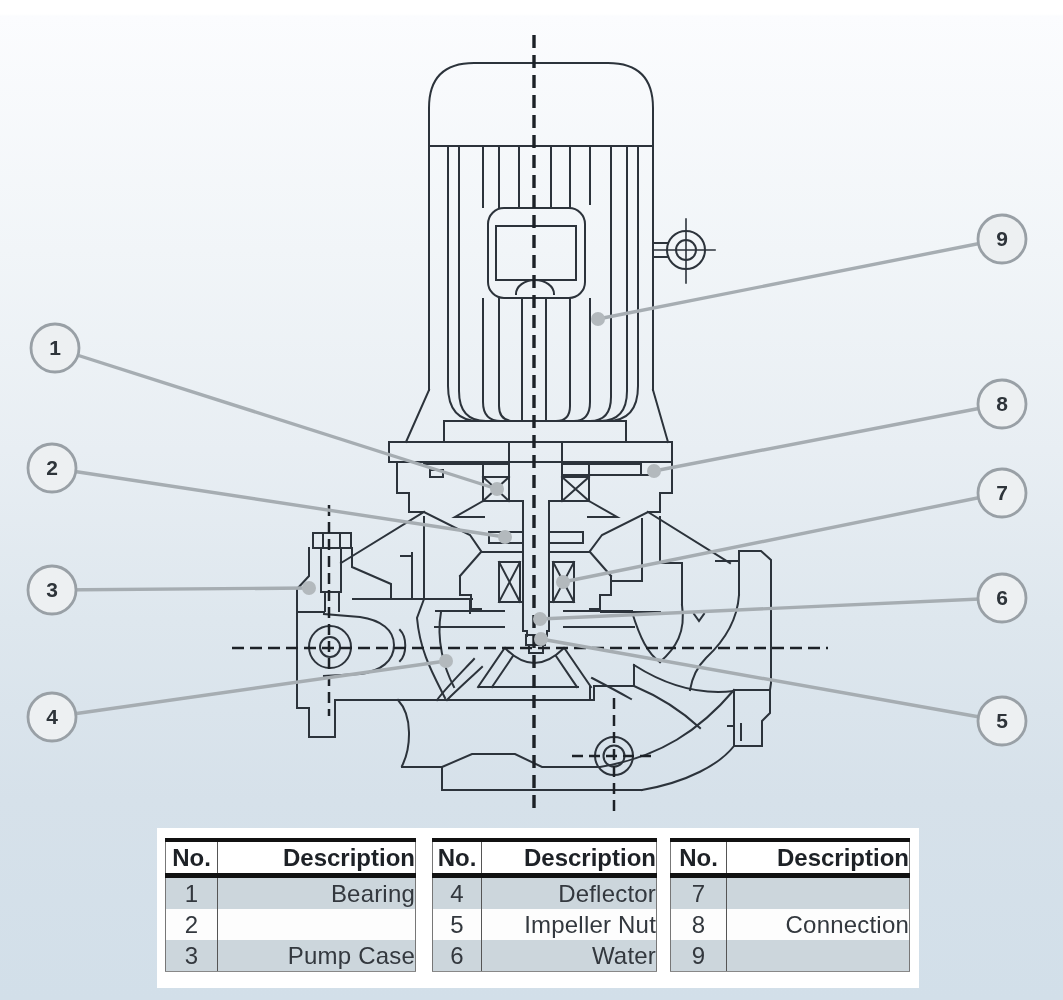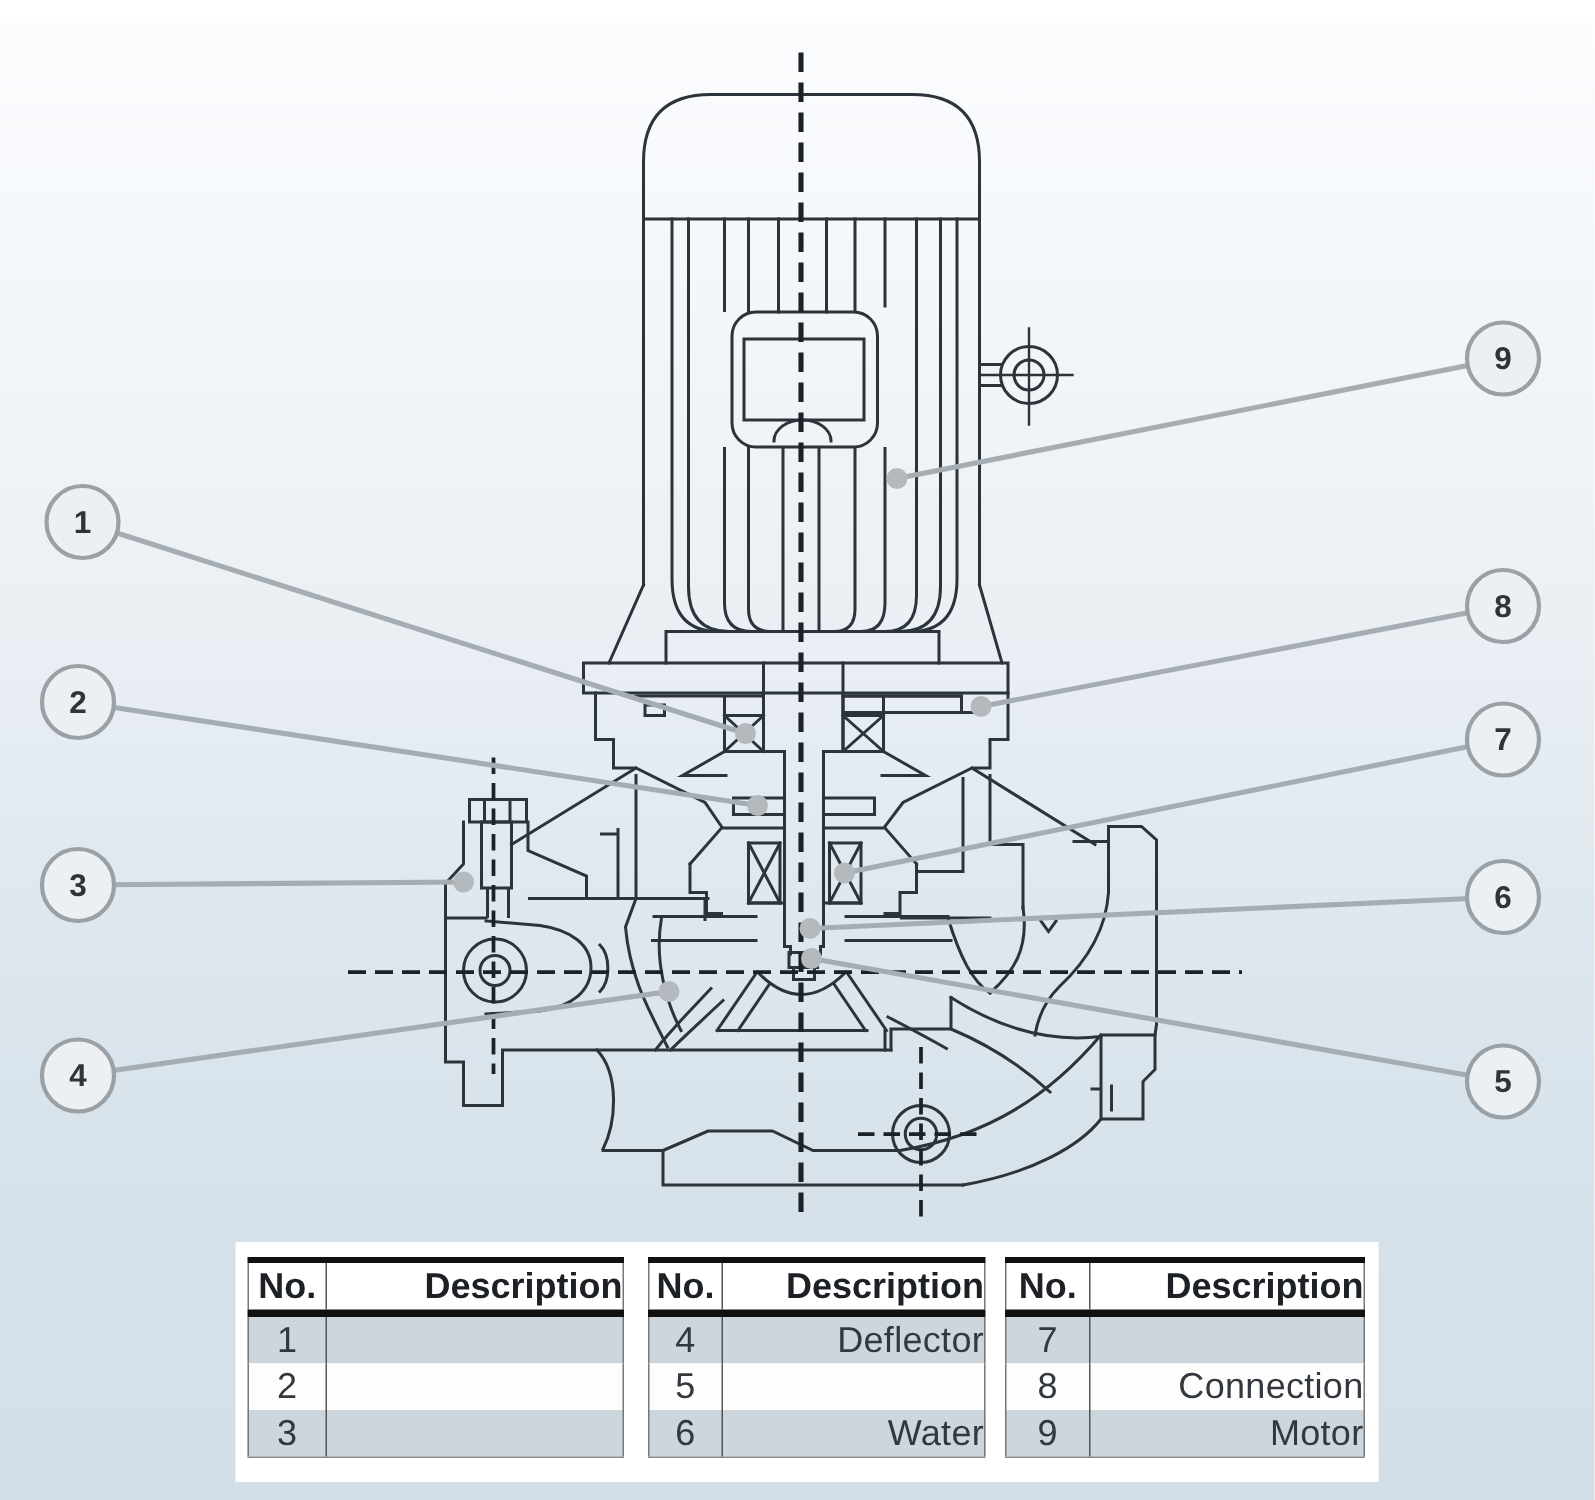--- a/index.html
+++ b/index.html
@@ -219,42 +219,45 @@
 <div class="panel">
   <div class="tbl t1">
     <div class="topbar"></div>
     <div class="hdr">
         <div class="cno">No.</div>
         <div class="cds">Description</div>
       </div>
     <div class="thick"></div>
     <div class="row g">
         <div class="cno">1</div>
+        <div class="cds">Bearing</div>
       </div>
     <div class="row w">
         <div class="cno">2</div>
       </div>
     <div class="row g">
         <div class="cno">3</div>
+        <div class="cds">Pump Case</div>
       </div>
     <div class="bot"></div>
   </div>
   <div class="tbl t2">
     <div class="topbar"></div>
     <div class="hdr">
         <div class="cno">No.</div>
         <div class="cds">Description</div>
       </div>
     <div class="thick"></div>
     <div class="row g">
         <div class="cno">4</div>
         <div class="cds">Deflector</div>
       </div>
     <div class="row w">
         <div class="cno">5</div>
+        <div class="cds">Impeller Nut</div>
       </div>
     <div class="row g">
         <div class="cno">6</div>
         <div class="cds">Water</div>
       </div>
     <div class="bot"></div>
   </div>
   <div class="tbl t3">
     <div class="topbar"></div>
     <div class="hdr">
@@ -264,17 +267,16 @@
     <div class="thick"></div>
     <div class="row g">
         <div class="cno">7</div>
       </div>
     <div class="row w">
         <div class="cno">8</div>
         <div class="cds">Connection</div>
       </div>
     <div class="row g">
         <div class="cno">9</div>
-        <div class="cds">Motor</div>
       </div>
     <div class="bot"></div>
   </div>
 </div>
 
 </body></html>

